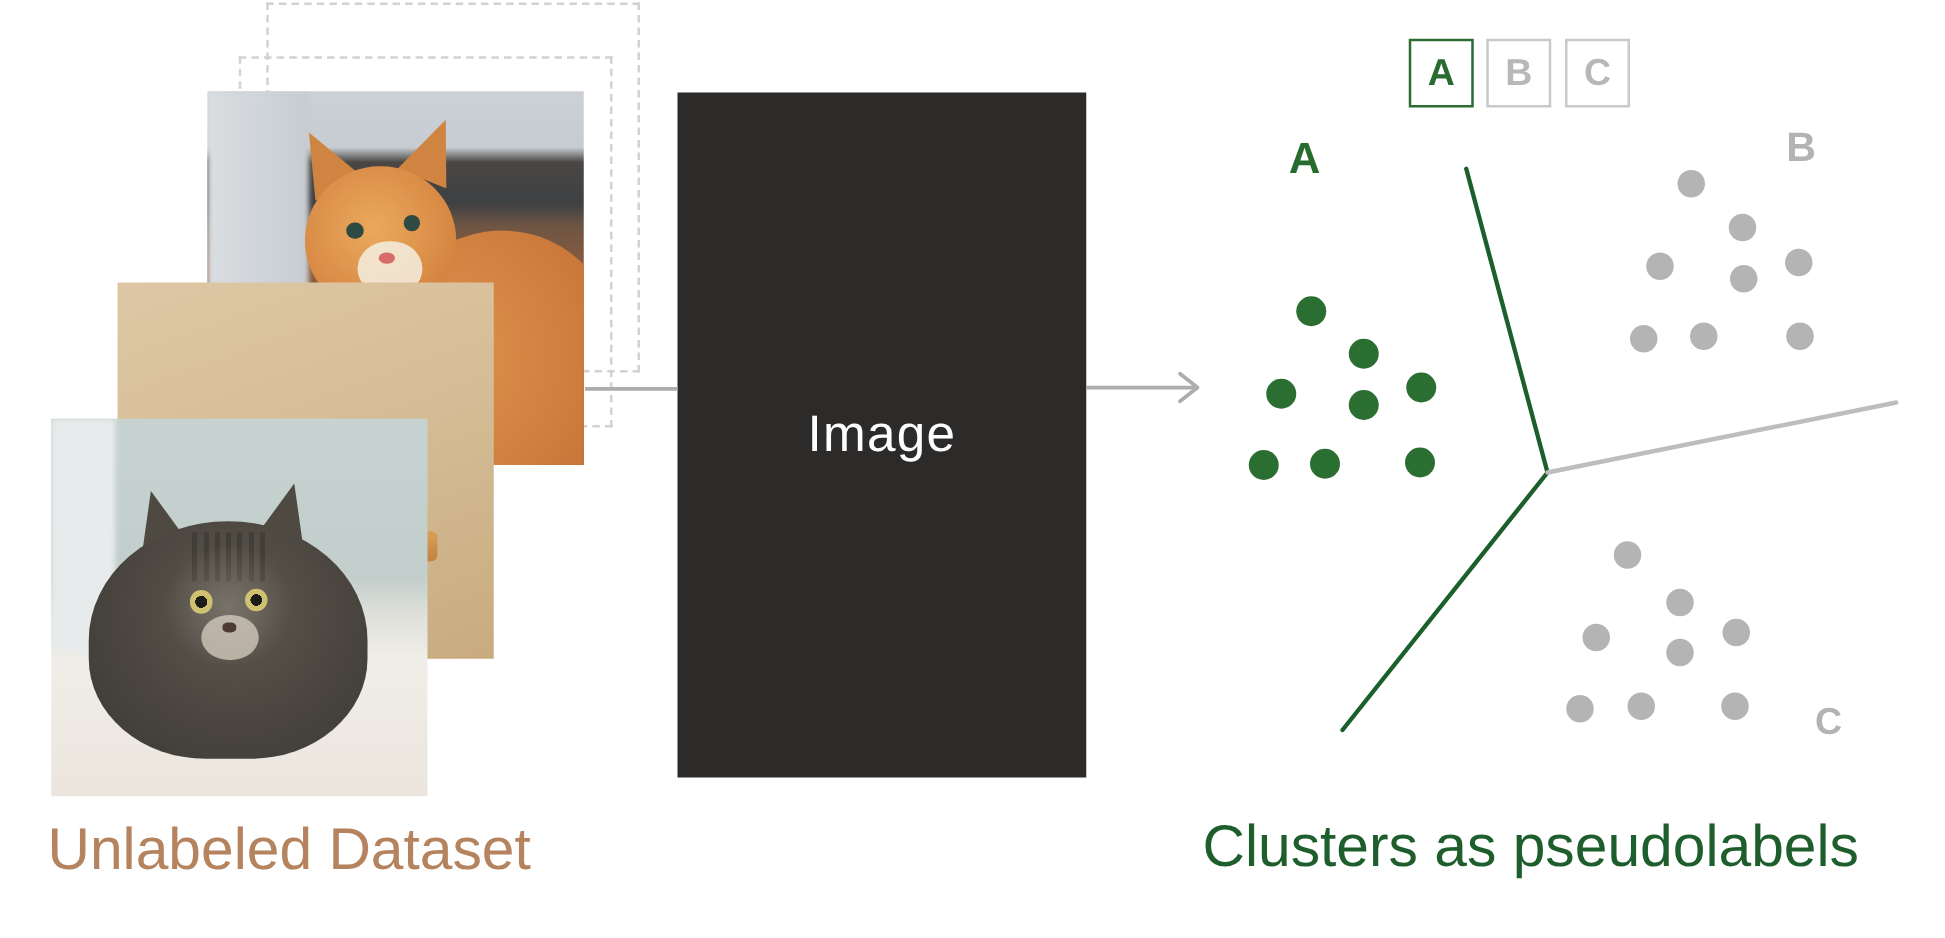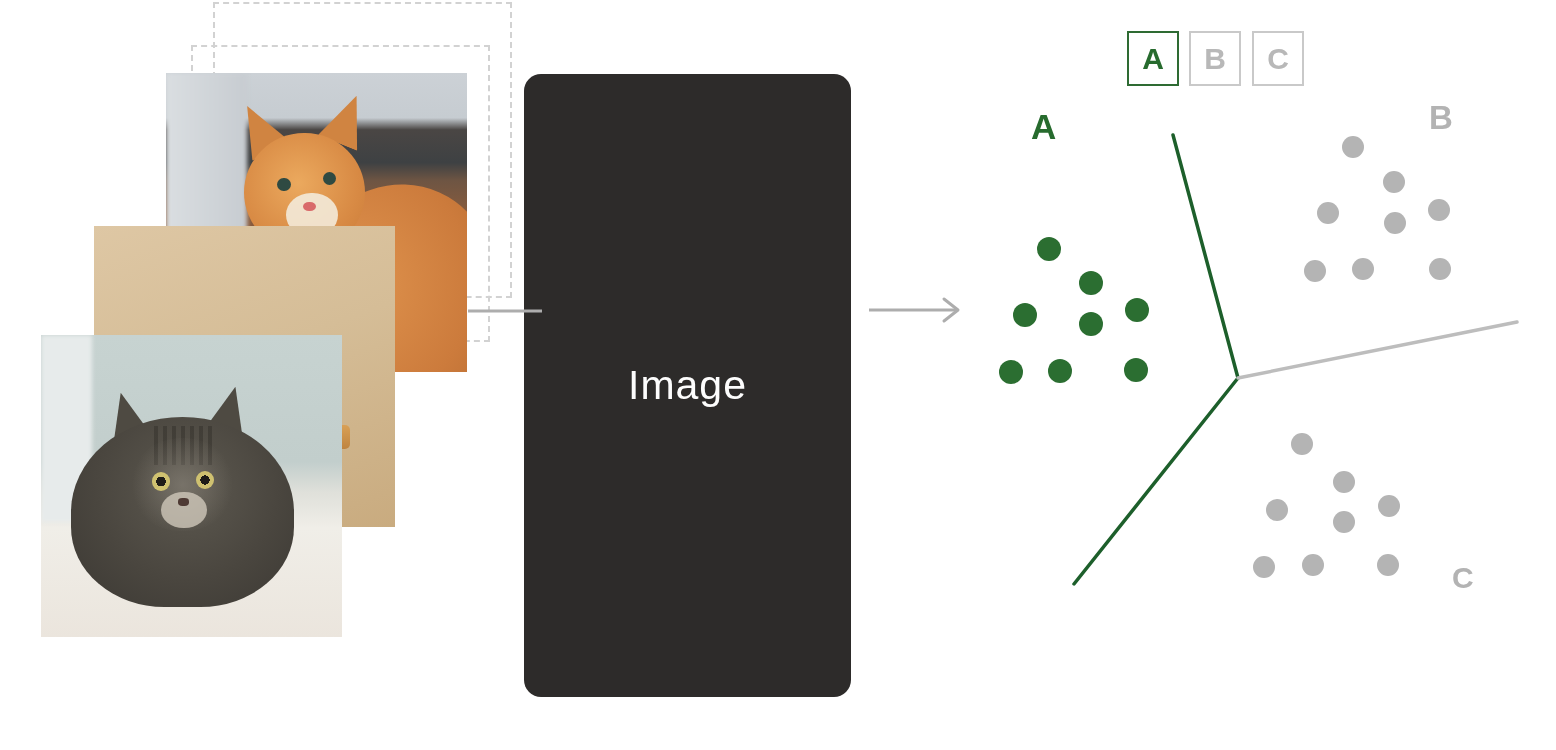--- a/index.html
+++ b/index.html
@@ -70,22 +70,22 @@
   .pg-eye.l{left:37%;top:45.5%;}
   .pg-eye.r{left:51.5%;top:45%;}
   .pg-nose{left:45.5%;top:54%;width:3.6%;height:2.6%;border-radius:40%;background:#4e3a34;}
 
   
   .caption{position:absolute;font-size:47px;line-height:1;white-space:nowrap;z-index:8;}
   #caption-left{left:38px;top:655px;color:#b5835d;}
   #caption-right{left:962px;top:653px;color:#1e5e2c;}
 
   
-  #encoder-box{position:absolute;left:524px;top:74px;width:327px;height:623px;background:#2d2b2a;
-    display:flex;flex-direction:column;align-items:center;justify-content:center;z-index:6;border-radius:17px;}
+  #encoder-box{position:absolute;left:542px;top:74px;width:327px;height:548px;background:#2d2b2a;
+    display:flex;flex-direction:column;align-items:center;justify-content:center;z-index:6;}
   #encoder-box .enc-line{color:#fdfdfd;font-size:41px;line-height:1.4;letter-spacing:1px;font-weight:400;}
 
   
   .legend-box{position:absolute;top:31px;width:48px;height:51px;display:flex;align-items:center;
     justify-content:center;font-weight:bold;font-size:30px;background:#ffffff;z-index:8;}
   #legend-a{left:1127px;border:2px solid #2e6b33;color:#276b2e;}
   #legend-b{left:1189px;border:2px solid #c9c9c9;color:#b8b8b8;}
   #legend-c{left:1252px;border:2px solid #c9c9c9;color:#b8b8b8;}
 
   
@@ -138,20 +138,22 @@
     <div class="pg-ear r"></div>
     <div class="pg-body"></div>
     <div class="pg-stripes"></div>
     <div class="pg-face"></div>
     <div class="pg-muzzle"></div>
     <div class="pg-eye l"></div>
     <div class="pg-eye r"></div>
     <div class="pg-nose"></div>
   </div>
 
+  <div id="caption-left" class="caption">Unlabeled Dataset</div>
+  <div id="caption-right" class="caption">Clusters as pseudolabels</div>
 
   <div id="encoder-box">
     <div class="enc-line">Image</div>
   </div>
 
   <div id="legend-a" class="legend-box">A</div>
   <div id="legend-b" class="legend-box">B</div>
   <div id="legend-c" class="legend-box">C</div>
 
   <div id="cluster-label-a" class="cluster-label">A</div>

